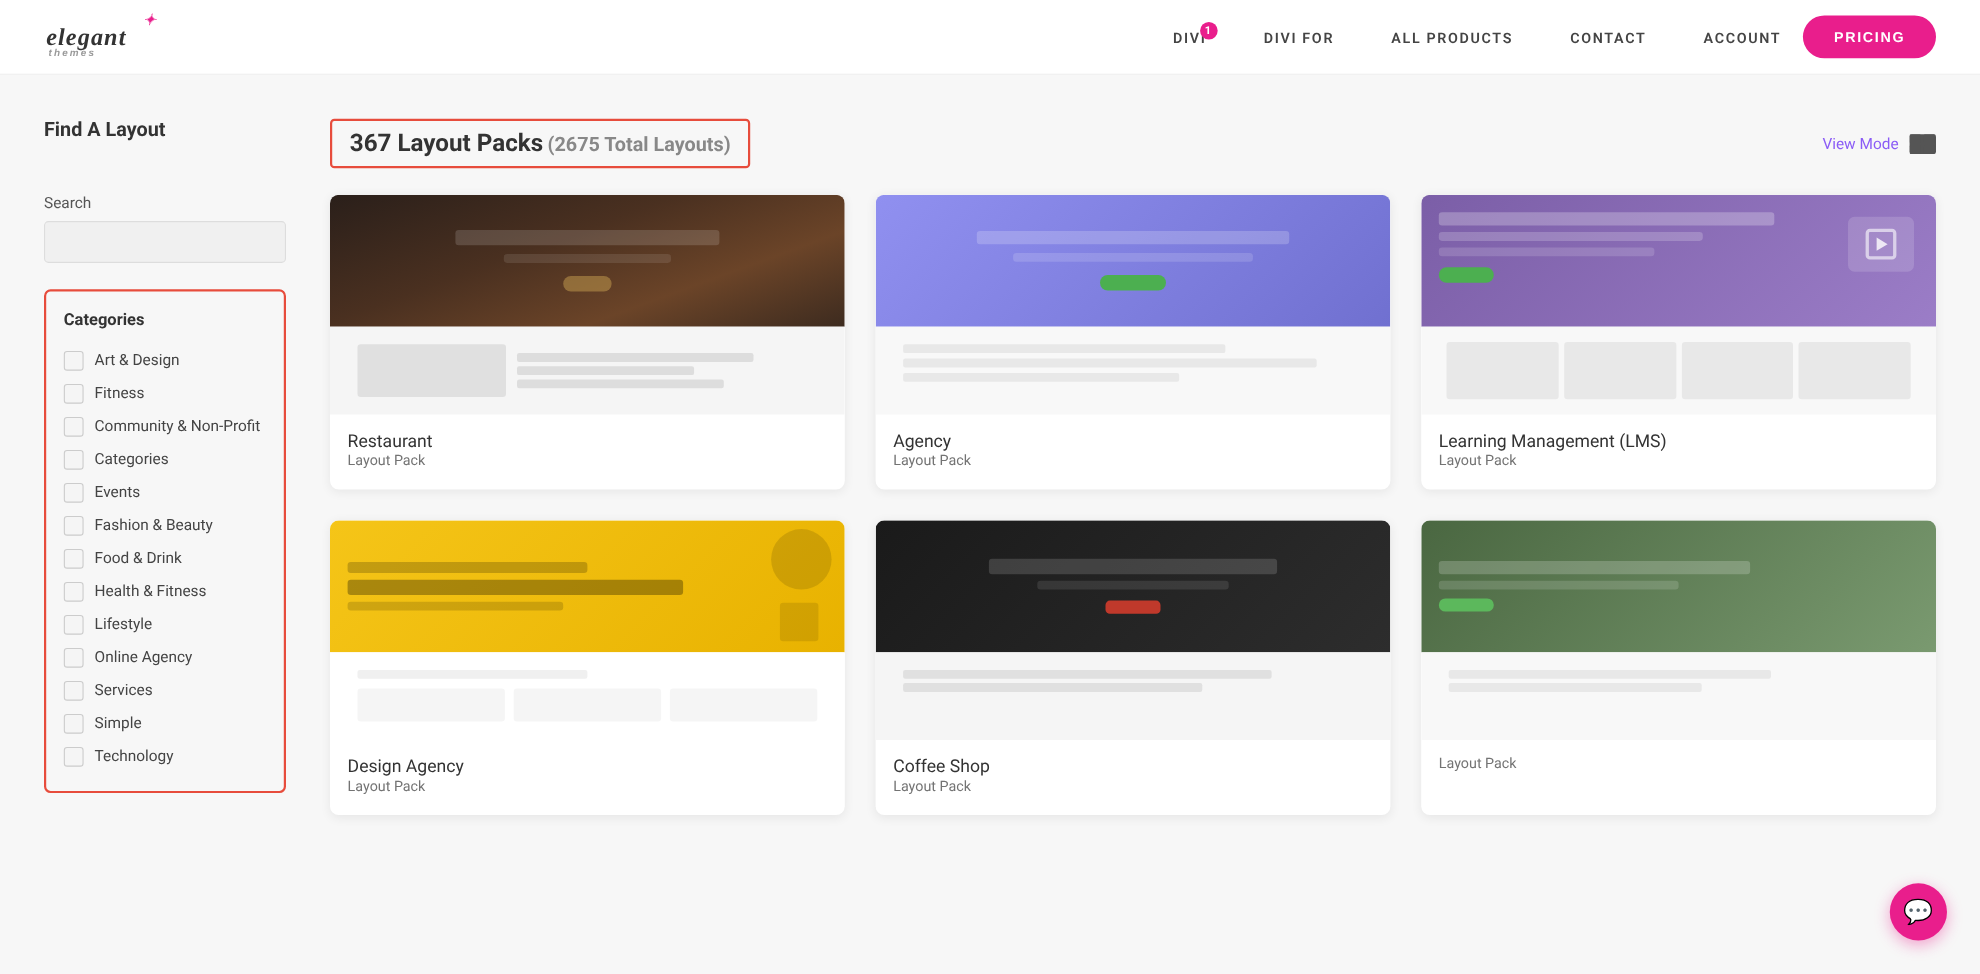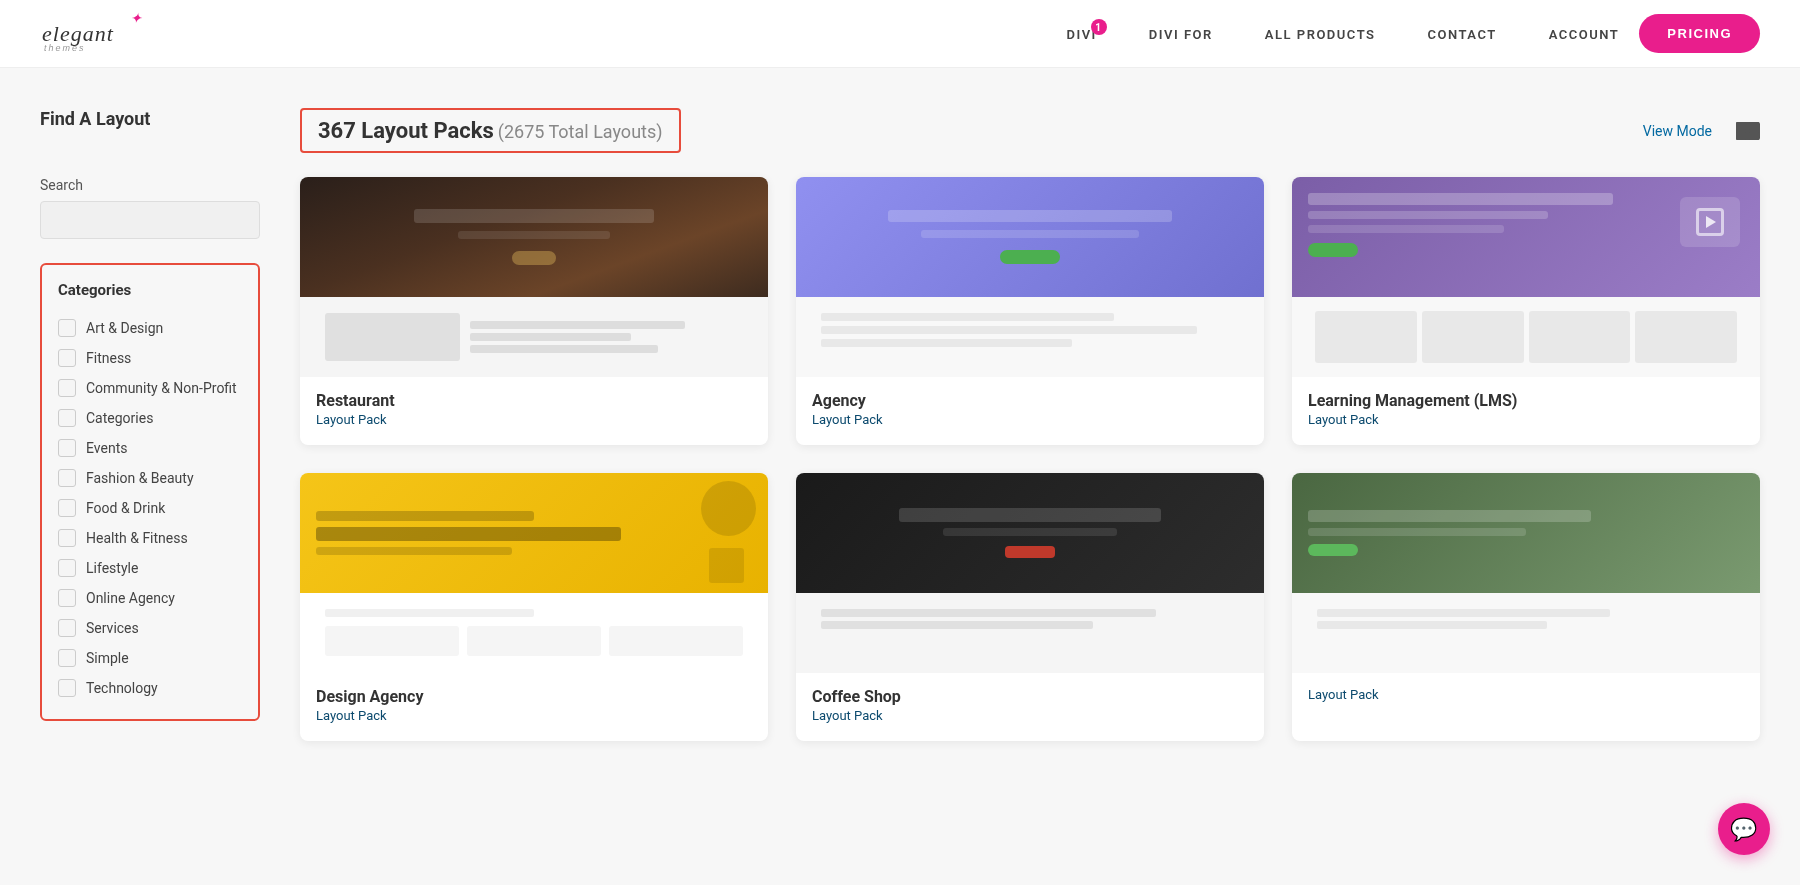--- a/index.html
+++ b/index.html
@@ -19,21 +19,21 @@
     }
     .navbar-logo {
       display: flex;
       align-items: center;
       margin-right: auto;
     }
     .logo-text {
       font-size: 22px;
       font-style: italic;
       color: #333;
-      font-weight: 400;
+      font-weight: 700;
       letter-spacing: 1px;
     }
     .navbar-links {
       display: flex;
       align-items: center;
       gap: 52px;
       list-style: none;
     }
     .navbar-links li a {
       text-decoration: none;
@@ -162,28 +162,28 @@
       display: inline-block;
     }
     .layout-count-text {
       font-size: 22px;
       font-weight: 700;
       color: #333;
     }
     .layout-total {
       font-size: 18px;
       color: #888;
-      font-weight: 400;
+      font-weight: 700;
     }
     .view-mode {
       display: flex;
       align-items: center;
-      gap: 24px;
+      gap: 10px;
       font-size: 14px;
-      color: #0369a1;
+      color: #8b5cf6;
     }
     .view-mode-icon {
       width: 24px;
       height: 18px;
       background: #555;
       border-radius: 2px;
     }
 
     
     .layout-grid {
@@ -215,27 +215,27 @@
       background: #fff;
       display: flex;
       align-items: center;
       justify-content: center;
     }
     .card-info {
       padding: 14px 16px 18px;
     }
     .card-name {
       font-size: 16px;
-      font-weight: 700;
+      font-weight: 400;
       color: #333;
       margin-bottom: 2px;
     }
     .card-type {
       font-size: 13px;
-      color: #0c4a6e;
+      color: #737373;
     }
 
     
     .chat-bubble {
       position: fixed;
       bottom: 30px;
       right: 30px;
       width: 52px;
       height: 52px;
       background: #e91e8c;

